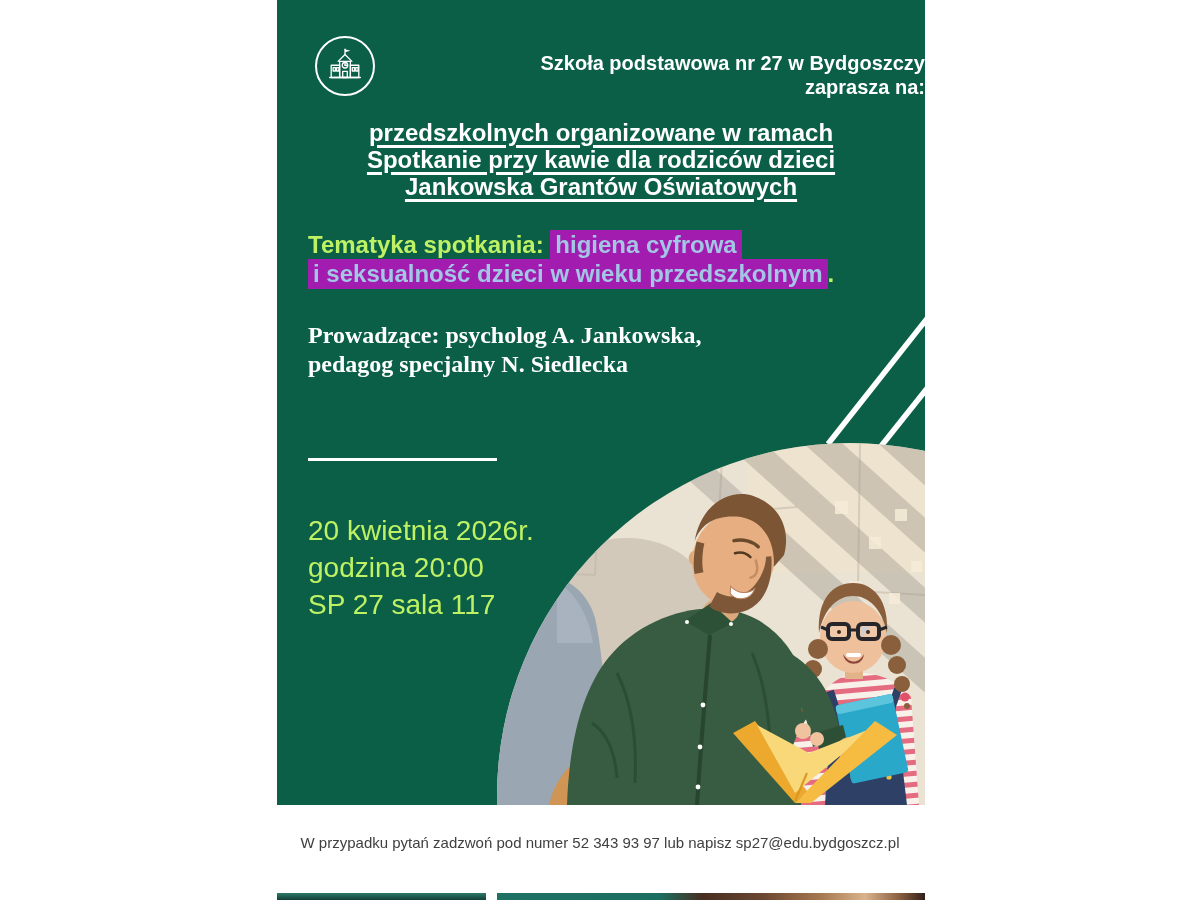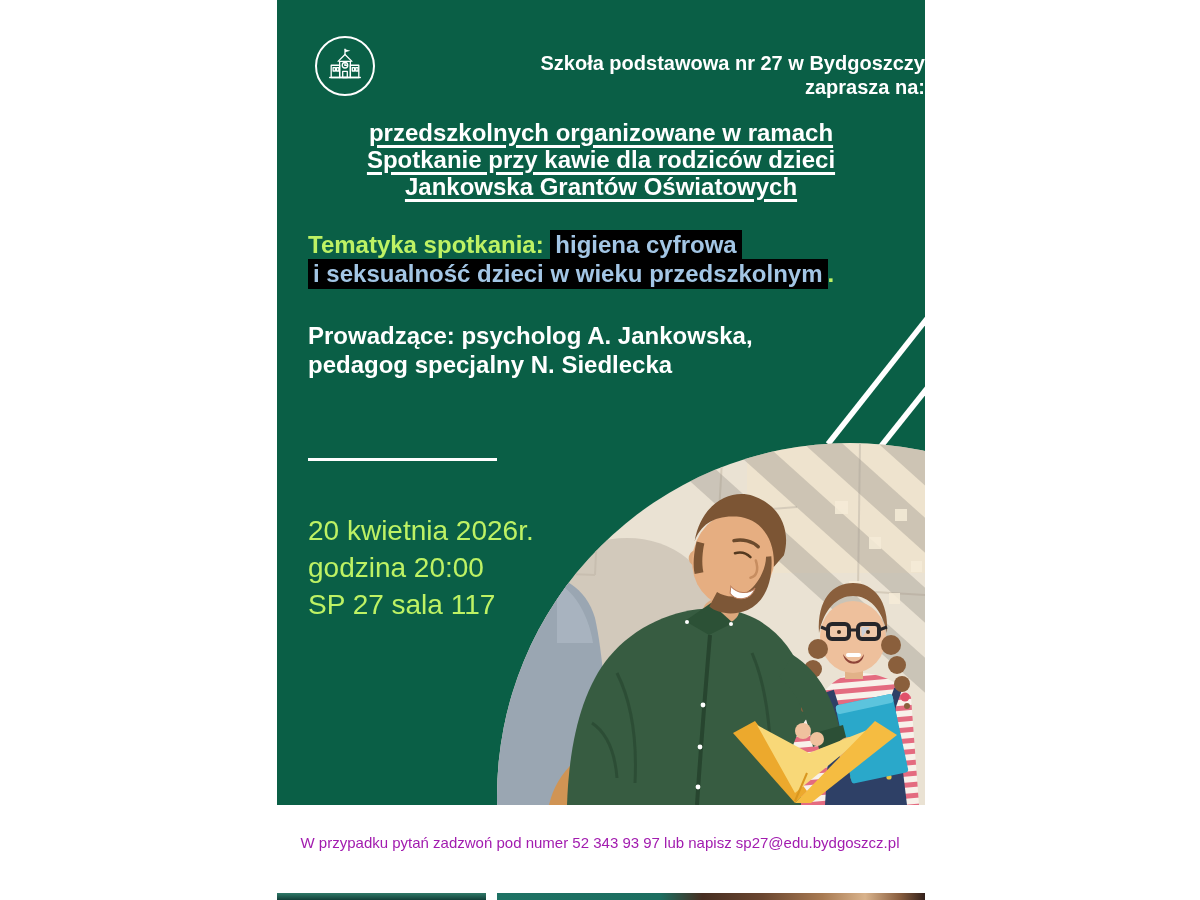--- a/index.html
+++ b/index.html
@@ -15,36 +15,36 @@
   .header{position:absolute;left:0;top:51px;width:100%;text-align:right;color:#ffffff;
           font-weight:bold;font-size:20px;line-height:24px;}
 
   
   .title{position:absolute;left:0;top:119px;width:100%;text-align:center;color:#ffffff;
          font-weight:bold;font-size:24px;line-height:27px;}
   .title span{display:inline-block;text-decoration:underline;text-decoration-thickness:2.5px;text-underline-offset:4px;}
 
   
   .topic{position:absolute;left:31px;top:230px;color:#ffffff;font-weight:bold;font-size:24px;line-height:29px;}
-  .topic .hl{color:#a3c6e5;background:#000000;padding:1px 5px 2px 5px;}
+  .topic .hl{color:#a3c6e5;background:#a21caf;padding:1px 5px 2px 5px;}
   .topic .w{color:#bef264;margin-top:43px;}
 
   
-  .speakers{position:absolute;left:31px;top:321px;color:#ffffff;font-weight:bold;font-size:24px;line-height:29px;}
+  .speakers{position:absolute;left:31px;top:321px;color:#ffffff;font-weight:bold;font-size:24px;line-height:29px;font-family:Liberation Serif, serif;}
 
   .divider{position:absolute;left:31px;top:458px;width:189px;height:2.5px;background:#ffffff;}
 
   .details{position:absolute;left:31px;top:512px;color:#bef264;font-size:28px;line-height:37px;font-weight:normal;}
 
   .accents{position:absolute;left:0;top:0;width:648px;height:805px;pointer-events:none;}
 
   .photo{position:absolute;left:220px;top:443px;width:428px;height:362px;
          clip-path:circle(353px at 353px 353px);}
 
-  .footer{position:absolute;left:0;top:834px;width:1200px;text-align:center;color:#a21caf;font-size:15px;}
+  .footer{position:absolute;left:0;top:834px;width:1200px;text-align:center;color:#404040;font-size:15px;}
 
   .strip{position:absolute;top:893px;height:7px;}
   .strip-left{left:277px;width:209px;background:linear-gradient(#2f7a69,#123f38);}
   .strip-right{left:497px;width:428px;background:linear-gradient(90deg,#1e7264 0%,#1c6e60 38%,#472e21 48%,#6b4630 62%,#a87a52 76%,#d9b38c 86%,#8a5f40 94%,#32201a 100%);}
 </style>
 </head>
 <body>
 
 <div class="canvas">
 

